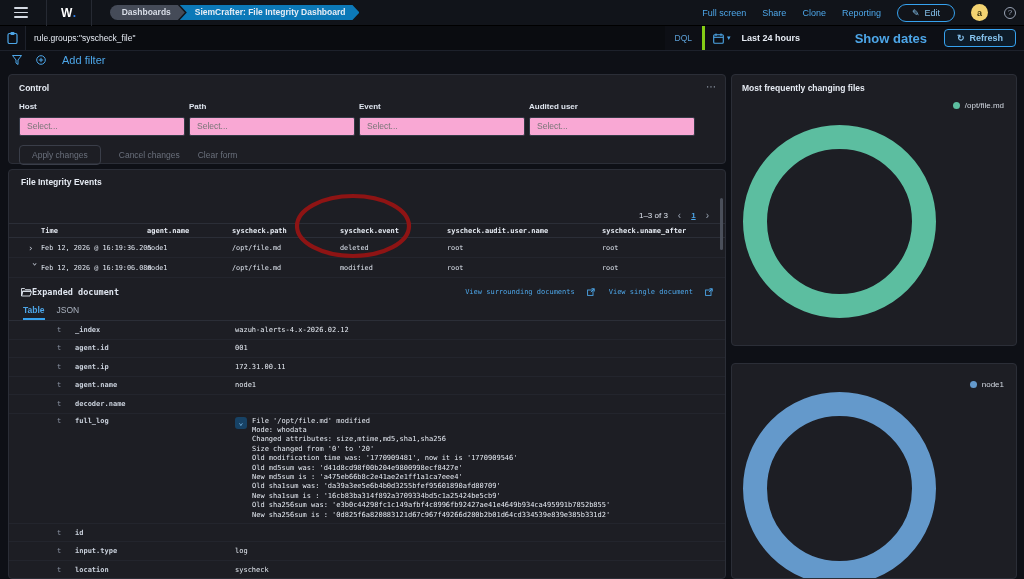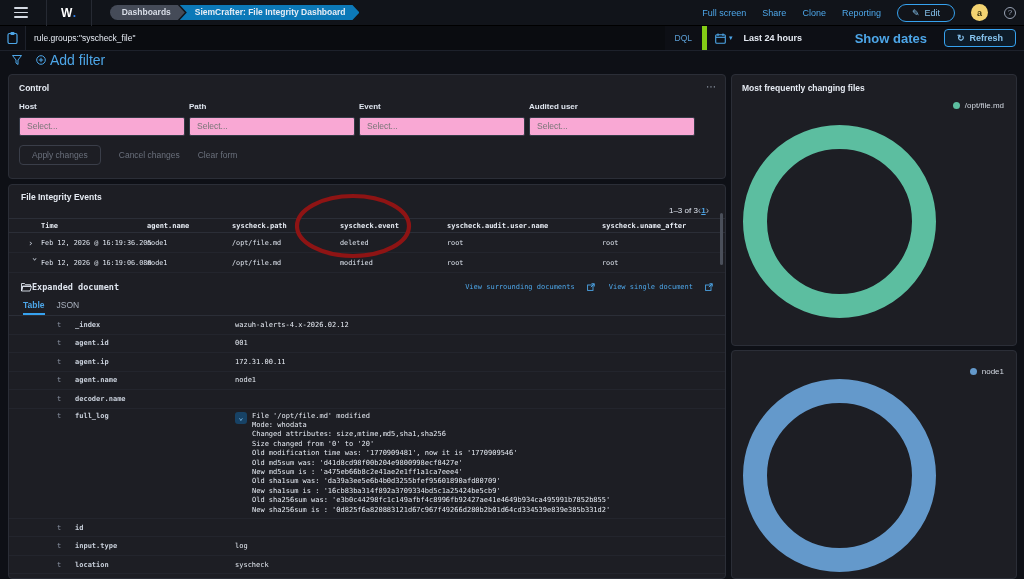--- a/index.html
+++ b/index.html
@@ -26,56 +26,56 @@
   .avatar { width:17px; height:17px; border-radius:50%; color:#3b3410; font-size:9px; font-weight:bold;
     display:flex; align-items:center; justify-content:center; cursor:pointer;}
   .help { width:12px; height:12px; border:1px solid #98a2b3; border-radius:50%; color:#98a2b3;
     font-size:8px; display:flex; align-items:center; justify-content:center; cursor:pointer;}
 
   
   .querybar { height:25px; background:#0d0f15; border-bottom:1px solid #1d212b; display:flex; align-items:stretch; }
   .qicon { width:26px; display:flex; align-items:center; justify-content:center; border-right:1px solid #1d212b; cursor:pointer;}
   .qinput { flex:1; display:flex; align-items:center; padding:0 8px; background:#0a0c10; font-size:8.5px; color:#e6ebf3;}
   .dql { font-size:8.5px; color:#5c9fd6; padding:0 10px; align-self:center; cursor:pointer;}
-  .timesec { display:flex; align-items:center; border-left:5px solid #84cc16; padding:0 8px; gap:7px; min-width:322px;}
+  .timesec { display:flex; align-items:center; border-left:3px solid #84cc16; padding:0 8px; gap:7px; min-width:322px;}
   .cal { display:flex; align-items:center; gap:3px; cursor:pointer; color:#4da6e8;}
   .chev { font-size:7px; color:#4da6e8; }
   .trange { font-size:9px; color:#e6ebf3; font-weight:bold; margin-left:4px;}
   .showdates { margin-left:auto; color:#4da6e8; font-size:13px; font-weight:bold; cursor:pointer;}
   .refresh-btn { border:1px solid #36a2ef; color:#86c3ee; background:#0d1b28; border-radius:4px;
     font-size:9px; font-weight:bold; padding:3px 12px; margin-left:10px; display:flex; gap:5px; align-items:center; cursor:pointer;}
 
   
   .filterbar { height:18px; background:#0e1016; display:flex; align-items:center; gap:14px; padding:0 12px; }
-  .addfilter { color:#4da6e8; font-size:14px; display:flex; align-items:center; gap:4px; cursor:pointer;justify-content:flex-end;}
+  .addfilter { color:#4da6e8; font-size:11px; display:flex; align-items:center; gap:16px; cursor:pointer;justify-content:flex-end;}
 
   
   .content { position:relative; height:510px; padding:5px 7px 0 8px; display:flex; gap:5px; }
   .col-left { width:718px; display:flex; flex-direction:column; gap:5px; }
-  .col-right { flex:1; display:flex; flex-direction:column; gap:4px; }
+  .col-right { flex:1; display:flex; flex-direction:column; gap:17px; }
   .panel { background:#1d1e24; border:1px solid #2b2e37; border-radius:4px; }
   .ptitle { font-size:8.5px; font-weight:bold; color:#e6ebf3; }
 
   
-  .control { height:105px; padding:8px 10px; position:relative; }
+  .control { height:90px; padding:8px 10px; position:relative; }
   .pmenu { position:absolute; top:6px; right:8px; color:#9aa4b2; font-size:10px; letter-spacing:1px; cursor:pointer;}
   .ctl-fields { display:flex; gap:4px; margin-top:9px; }
   .ctl-field { width:166px; }
   .ctl-field label { font-size:8px; font-weight:bold; color:#dfe5ef; display:block; margin-bottom:4px;}
   .ctl-field input { width:100%; height:19px; background:#f9a8d4; border:1px solid #343a46; border-radius:2px;
     color:#5b626e; font-size:8.5px; padding:0 7px; font-family:"Liberation Sans",sans-serif;}
   .ctl-btns { display:flex; align-items:center; gap:18px; margin-top:9px; }
   .btn-apply { border:1px solid #3a3e49; background:transparent; color:#6a707c; font-size:8.5px;
     border-radius:4px; padding:4px 12px; cursor:default;}
   .btn-text { color:#6a707c; font-size:8.5px; cursor:pointer; background:none; border:none;}
 
   
   .events { flex:1; padding:7px 0 0 0; overflow:hidden; position:relative;}
   .events .ptitle { padding:0 12px; }
-  .pagin { display:flex; justify-content:flex-end; align-items:center; padding:0 16px; height:16px; font-size:8px; color:#dfe5ef;}
+  .pagin { display:flex; justify-content:flex-end; align-items:center; gap:10px; padding:0 16px; height:16px; font-size:8px; color:#dfe5ef;margin-top:20px;}
   .pagin .pg-arrow { color:#9aa4b2; font-size:10px; cursor:pointer;}
   .pagin .pg-num { color:#4da6e8; text-decoration:underline; cursor:pointer; font-weight:bold;}
   .ev-grid { display:grid; grid-template-columns:20px 106px 85px 108px 107px 155px 1fr; align-items:center; padding-left:12px;}
   .ev-head { border-top:1px solid #2b2e37; border-bottom:1px solid #2b2e37; height:15px;
     font-family:"DejaVu Sans Mono",monospace; font-size:7px; font-weight:bold; color:#e6ebf3;}
   .ev-row { height:20px; border-bottom:1px solid #23252d; font-family:"DejaVu Sans Mono",monospace;
     font-size:6.8px; color:#dfe5ef; white-space:nowrap;}
   .rowchev { color:#c8cfda; font-size:9px; padding-left:7px; cursor:pointer; display:inline-block;}
   .rowchev.open { transform:rotate(90deg); padding-left:0; margin-left:7px;}
   .scrollthumb { position:absolute; right:2px; top:28px; width:3px; height:52px; background:#4a4f5a; border-radius:2px;}

